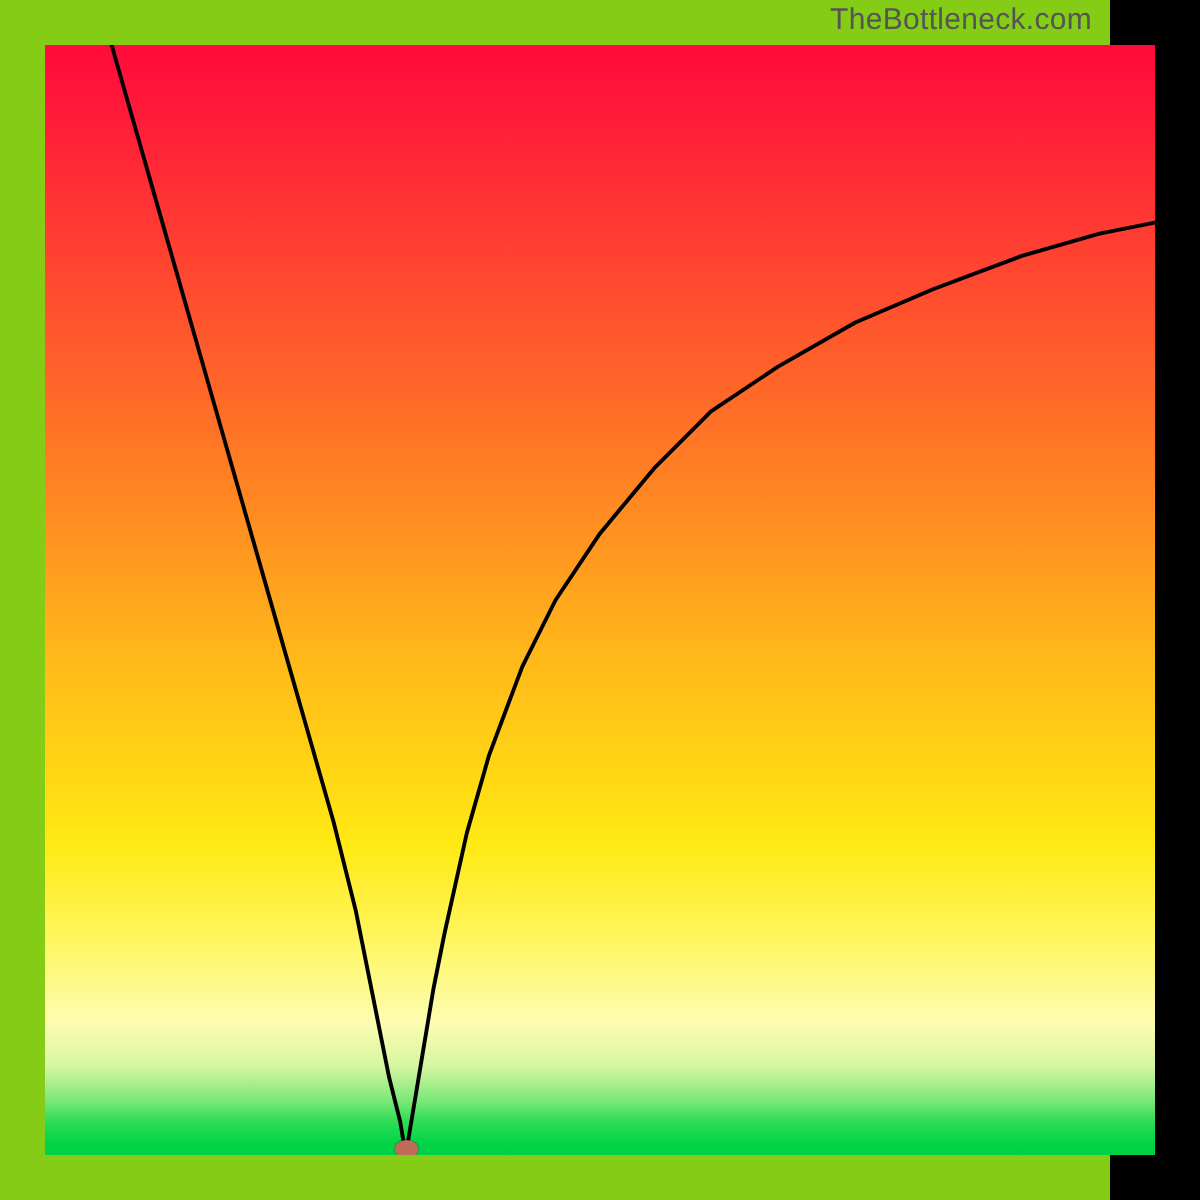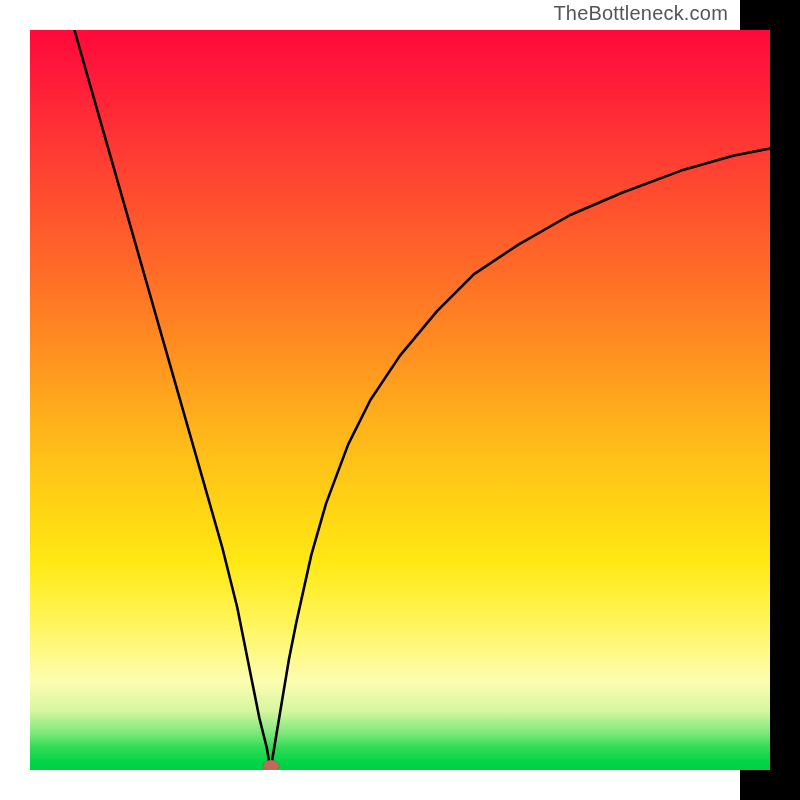--- a/index.html
+++ b/index.html
@@ -8,21 +8,21 @@
     width: 800px;
     height: 800px;
     overflow: hidden;
     background: #000;
     font-family: Arial, Helvetica, sans-serif;
   }
   .frame {
     position: relative;
     width: 740px;
     height: 800px;
-    background: #ffffff;
+    background: #84cc16;
   }
   .watermark {
     position: absolute;
     top: 2px;
     right: 12px;
     color: #555;
     font-size: 20px;
     font-weight: 500;
     letter-spacing: 0.2px;
     z-index: 50;

